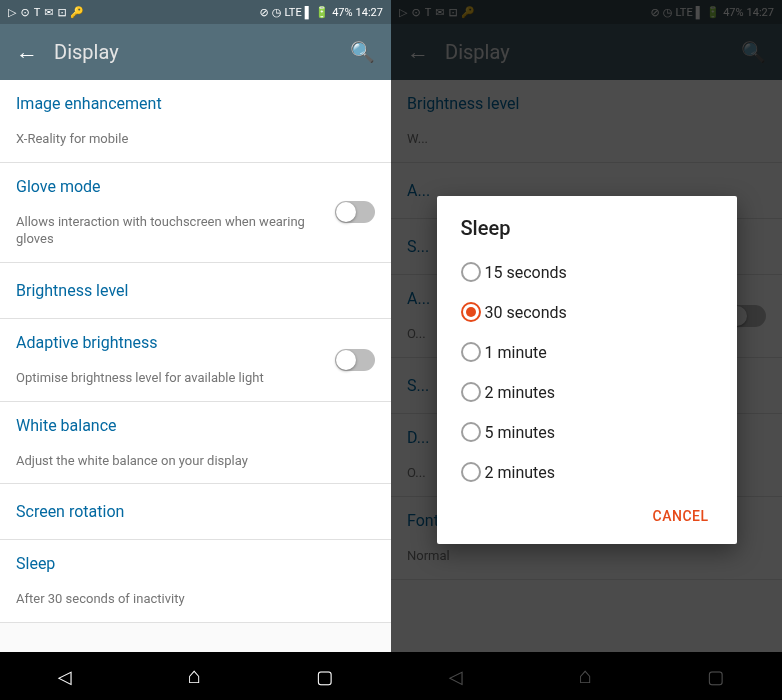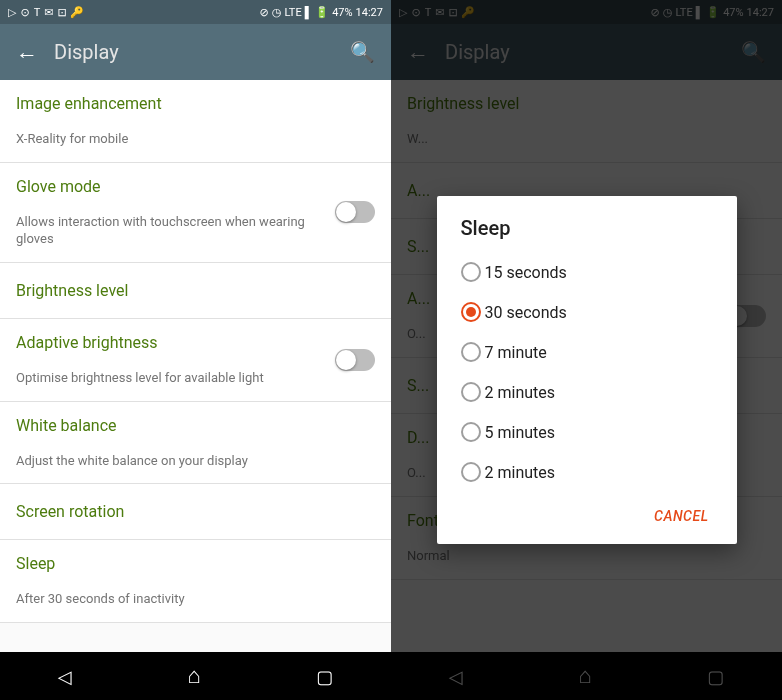--- a/index.html
+++ b/index.html
@@ -85,21 +85,21 @@
       align-items: center;
       justify-content: space-between;
       background: #fff;
       min-height: 56px;
     }
     .setting-item-text {
       flex: 1;
     }
     .setting-item-title {
       font-size: 16px;
-      color: #4d7c0f;
+      color: #0369a1;
       font-weight: 400;
     }
     .setting-item-subtitle {
       font-size: 13px;
       color: #757575;
       margin-top: 18px;
       line-height: 1.3;
     }
 
     
@@ -192,21 +192,20 @@
       background: #e64a19;
     }
     .radio-label {
       font-size: 16px;
       color: #212121;
     }
     .dialog-actions {
       display: flex;
       justify-content: flex-end;
       padding: 8px 16px 4px;
-      font-style: italic;
     }
     .dialog-cancel-btn {
       color: #e64a19;
       font-size: 14px;
       font-weight: 500;
       letter-spacing: 0.5px;
       padding: 8px 12px;
       cursor: pointer;
       text-transform: uppercase;
     }
@@ -401,21 +400,21 @@
 
       <div class="dialog-option">
         <div class="radio-outer selected">
           <div class="radio-inner"></div>
         </div>
         <span class="radio-label">30 seconds</span>
       </div>
 
       <div class="dialog-option">
         <div class="radio-outer"></div>
-        <span class="radio-label">7 minute</span>
+        <span class="radio-label">1 minute</span>
       </div>
 
       <div class="dialog-option">
         <div class="radio-outer"></div>
         <span class="radio-label">2 minutes</span>
       </div>
 
       <div class="dialog-option">
         <div class="radio-outer"></div>
         <span class="radio-label">5 minutes</span>

